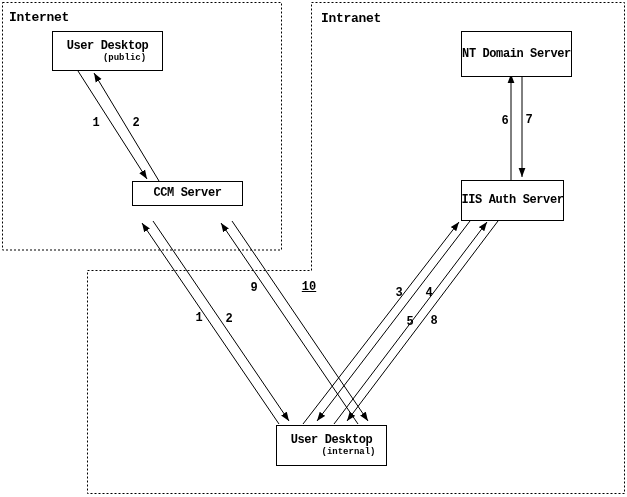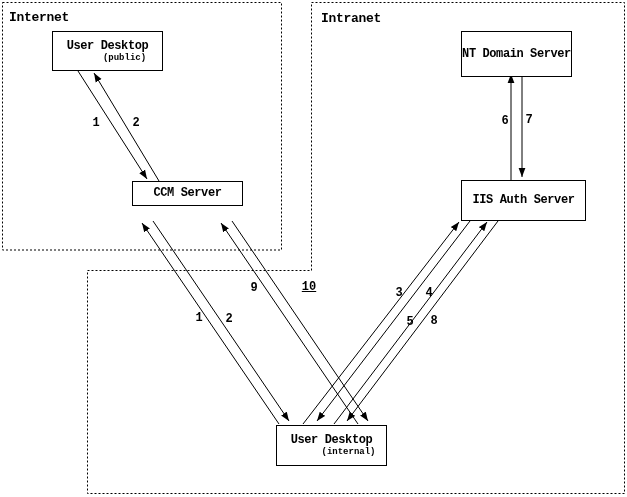--- a/index.html
+++ b/index.html
@@ -108,21 +108,21 @@
   </div>
 
   <div class="node" style="left:132px; top:181px; width:111px; height:25px;">
     <span class="title">CCM Server</span>
   </div>
 
   <div class="node" style="left:461px; top:31px; width:111px; height:46px;">
     <span class="title">NT Domain Server</span>
   </div>
 
-  <div class="node" style="left:461px; top:180px; width:125px; height:41px;">
+  <div class="node" style="left:461px; top:180px; width:103px; height:41px;">
     <span class="title">IIS Auth Server</span>
   </div>
 
   <div class="node" style="left:276px; top:425px; width:111px; height:41px;">
     <span class="title">User Desktop</span>
     <span class="subtitle">(internal)</span>
   </div>
 
   <span class="arrow-num" style="left:96px;  top:123px;">1</span>
   <span class="arrow-num" style="left:136px; top:123px;">2</span>

